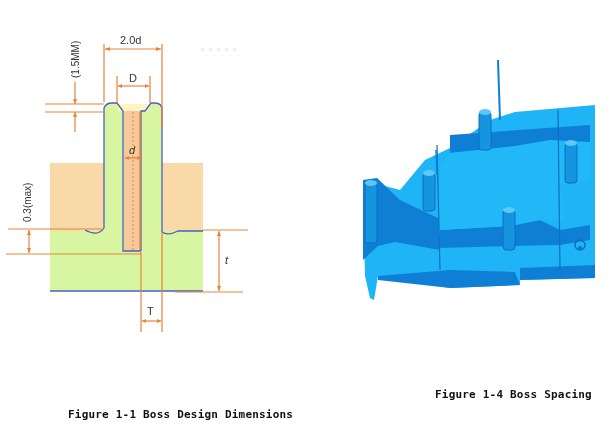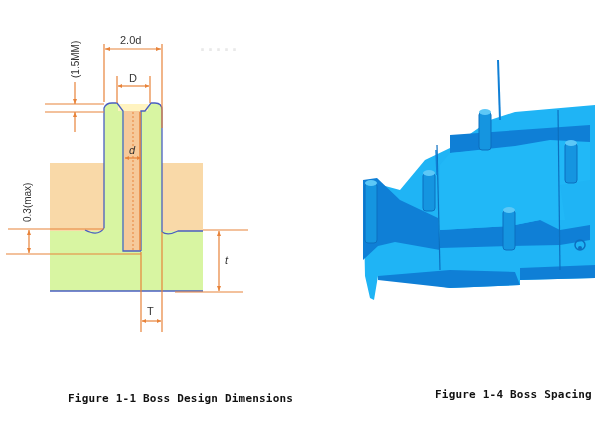--- a/index.html
+++ b/index.html
@@ -1,21 +1,21 @@
 <!DOCTYPE html>
 <html><head>
 <meta charset="utf-8">
 <style>
   html, body { margin:0; padding:0; background:#ffffff; }
   body { width:610px; height:443px; position:relative; overflow:hidden; font-family:"Liberation Sans", sans-serif; }
   .fig { position:absolute; }
   #fig1 { left:0; top:0; width:300px; height:360px; }
   #fig2 { left:340px; top:50px; width:270px; height:260px; }
   .caption { position:absolute; font-family:"DejaVu Sans Mono", monospace; font-size:11px; font-weight:bold; color:#111; letter-spacing:0.2px; white-space:nowrap; }
-  #cap1 { left:68px; top:392px; }
+  #cap1 { left:68px; top:408px; }
   #cap2 { left:435px; top:388px; }
   .dimtext { font-family:"Liberation Sans", sans-serif; fill:#333; }
   .wm { position:absolute; color:#e9e9e9; font-family:"Liberation Sans", sans-serif; font-size:18px; font-weight:bold; letter-spacing:2px; white-space:nowrap; }
 </style>
 </head>
 <body>
 
 <div class="wm" style="left:200px;top:40px;">·····</div>
 
 <div id="fig1" class="fig">

